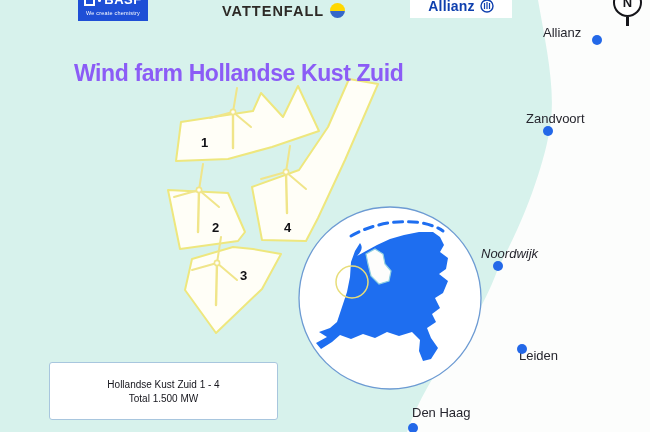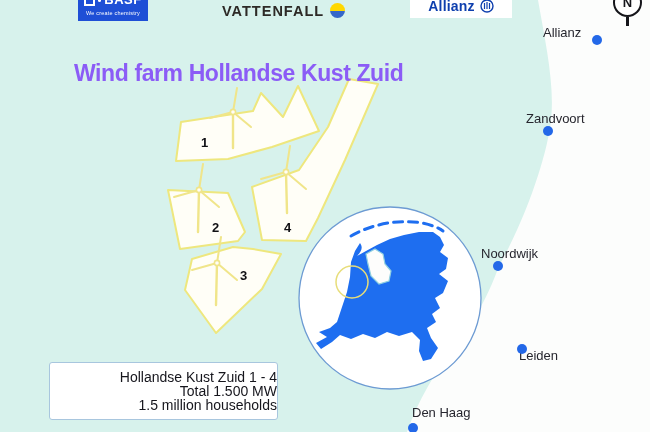--- a/index.html
+++ b/index.html
@@ -38,22 +38,22 @@
   .title{left:74px;top:38px;font-size:23px;font-weight:800;letter-spacing:-.4px;color:#8b5cf6;white-space:nowrap;margin-top:22px;}
   
   .city{font-size:13px;color:#26262e;white-space:nowrap;}
   .dot{width:10px;height:10px;border-radius:50%;background:#2368e8;}
   
   .zone-num{font-size:13px;font-weight:bold;color:#101014;}
   
   .info-box{
     left:49px;top:362px;width:229px;height:58px;background:#ffffff;
     border:1.5px solid #a8c6de;border-radius:3px;box-sizing:border-box;
-    display:flex;flex-direction:column;align-items:flex-end;justify-content:center;
-    gap:1px;color:#15151c;font-size:14px;line-height:13px;text-align:center;
+    display:flex;flex-direction:column;align-items:center;justify-content:center;
+    gap:1px;color:#15151c;font-size:10px;line-height:13px;text-align:center;
   }
   svg{position:absolute;left:0;top:0;}
 </style>
 </head>
 <body>
 
 <div id="canvas">
 
   <svg width="650" height="432" viewBox="0 0 650 432">
 
@@ -144,33 +144,32 @@
   <div class="abs compass-stem"></div>
 
   <div class="abs title">Wind farm Hollandse Kust Zuid</div>
 
   <div class="abs city" style="left:543px;top:25px;">Allianz</div>
   <div class="abs dot" style="left:592px;top:35px;"></div>
 
   <div class="abs city" style="left:494px;top:111px;margin-left:32px;">Zandvoort</div>
   <div class="abs dot" style="left:543px;top:126px;"></div>
 
-  <div class="abs city" style="left:481px;top:246px;">Noordwijk</div>
+  <div class="abs city" style="left:481px;top:246px;font-style:italic;">Noordwijk</div>
   <div class="abs dot" style="left:493px;top:261px;"></div>
 
   <div class="abs city" style="left:519px;top:348px;">Leiden</div>
   <div class="abs dot" style="left:517px;top:344px;"></div>
 
   <div class="abs city" style="left:412px;top:405px;">Den Haag</div>
   <div class="abs dot" style="left:408px;top:423px;"></div>
 
   <div class="abs zone-num" style="left:201px;top:135px;">1</div>
   <div class="abs zone-num" style="left:212px;top:220px;">2</div>
   <div class="abs zone-num" style="left:240px;top:268px;">3</div>
   <div class="abs zone-num" style="left:284px;top:220px;">4</div>
 
   <div class="abs info-box">
     <div>Hollandse Kust Zuid 1 - 4</div>
     <div>Total 1.500 MW</div>
-    <div>1.5 million households</div>
   </div>
 
 </div>
 
 </body></html>

